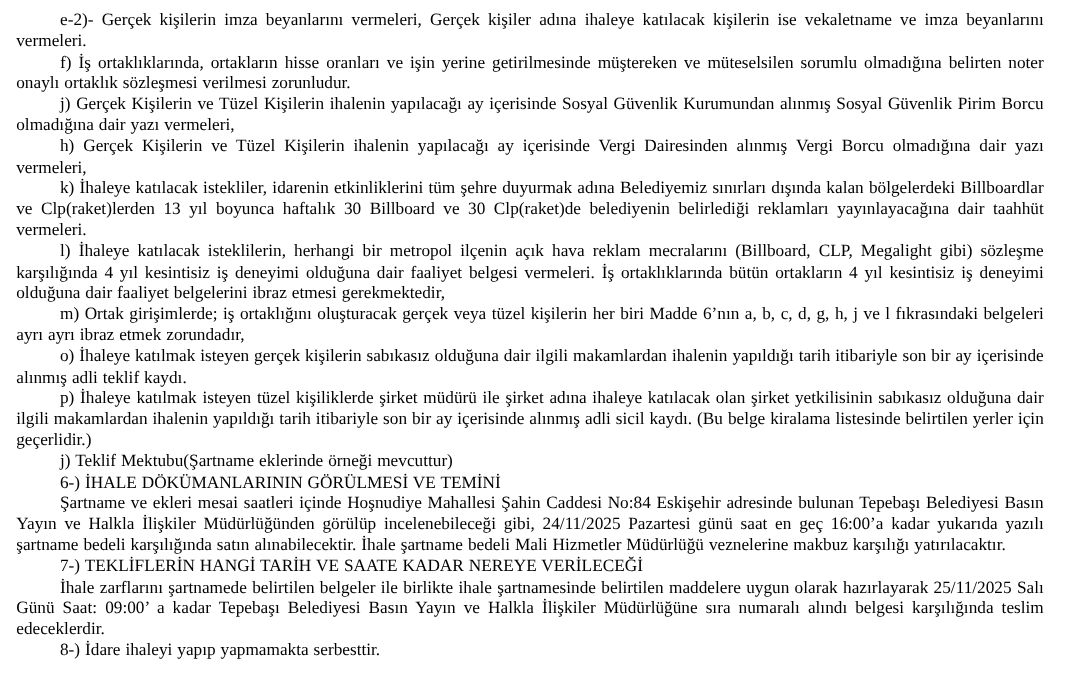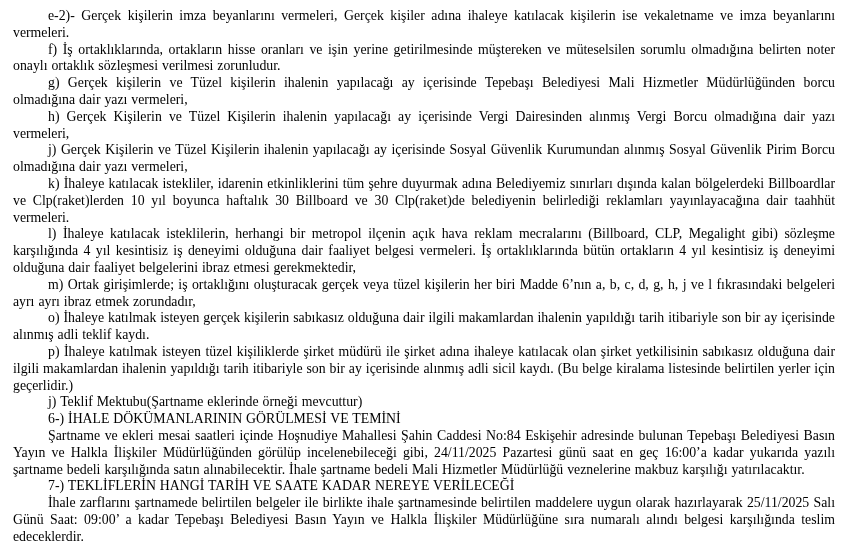--- a/index.html
+++ b/index.html
@@ -26,24 +26,23 @@
     word-spacing: 0.5px;
   }
 </style>
 </head>
 <body>
 
 <div class="page">
   <div>
       <p class="para">e-2)- Gerçek kişilerin imza beyanlarını vermeleri, Gerçek kişiler adına ihaleye katılacak kişilerin ise vekaletname ve imza beyanlarını vermeleri.</p>
       <p class="para">f) İş ortaklıklarında, ortakların hisse oranları ve işin yerine getirilmesinde müştereken ve müteselsilen sorumlu olmadığına belirten noter onaylı ortaklık sözleşmesi verilmesi zorunludur.</p>
-      <p class="para">g) Gerçek kişilerin ve Tüzel kişilerin ihalenin yapılacağı ay içerisinde Tepebaşı Belediyesi Mali Hizmetler Müdürlüğünden borcu olmadığına dair yazı vermeleri,</p>
+      <p class="para">j) Gerçek Kişilerin ve Tüzel Kişilerin ihalenin yapılacağı ay içerisinde Sosyal Güvenlik Kurumundan alınmış Sosyal Güvenlik Pirim Borcu olmadığına dair yazı vermeleri,</p>
       <p class="para">h) Gerçek Kişilerin ve Tüzel Kişilerin ihalenin yapılacağı ay içerisinde Vergi Dairesinden alınmış Vergi Borcu olmadığına dair yazı vermeleri,</p>
-      <p class="para">j) Gerçek Kişilerin ve Tüzel Kişilerin ihalenin yapılacağı ay içerisinde Sosyal Güvenlik Kurumundan alınmış Sosyal Güvenlik Pirim Borcu olmadığına dair yazı vermeleri,</p>
-      <p class="para">k) İhaleye katılacak istekliler, idarenin etkinliklerini tüm şehre duyurmak adına Belediyemiz sınırları dışında kalan bölgelerdeki Billboardlar ve Clp(raket)lerden 10 yıl boyunca haftalık 30 Billboard ve 30 Clp(raket)de belediyenin belirlediği reklamları yayınlayacağına dair taahhüt vermeleri.</p>
+      <p class="para">k) İhaleye katılacak istekliler, idarenin etkinliklerini tüm şehre duyurmak adına Belediyemiz sınırları dışında kalan bölgelerdeki Billboardlar ve Clp(raket)lerden 13 yıl boyunca haftalık 30 Billboard ve 30 Clp(raket)de belediyenin belirlediği reklamları yayınlayacağına dair taahhüt vermeleri.</p>
       <p class="para">l) İhaleye katılacak isteklilerin, herhangi bir metropol ilçenin açık hava reklam mecralarını (Billboard, CLP, Megalight gibi) sözleşme karşılığında 4 yıl kesintisiz iş deneyimi olduğuna dair faaliyet belgesi vermeleri. İş ortaklıklarında bütün ortakların 4 yıl kesintisiz iş deneyimi olduğuna dair faaliyet belgelerini ibraz etmesi gerekmektedir,</p>
       <p class="para">m) Ortak girişimlerde; iş ortaklığını oluşturacak gerçek veya tüzel kişilerin her biri Madde 6’nın a, b, c, d, g, h, j ve l fıkrasındaki belgeleri ayrı ayrı ibraz etmek zorundadır,</p>
       <p class="para">o) İhaleye katılmak isteyen gerçek kişilerin sabıkasız olduğuna dair ilgili makamlardan ihalenin yapıldığı tarih itibariyle son bir ay içerisinde alınmış adli teklif kaydı.</p>
       <p class="para">p) İhaleye katılmak isteyen tüzel kişiliklerde şirket müdürü ile şirket adına ihaleye katılacak olan şirket yetkilisinin sabıkasız olduğuna dair ilgili makamlardan ihalenin yapıldığı tarih itibariyle son bir ay içerisinde alınmış adli sicil kaydı. (Bu belge kiralama listesinde belirtilen yerler için geçerlidir.)</p>
       <p class="para">j) Teklif Mektubu(Şartname eklerinde örneği mevcuttur)</p>
       <p class="para">6-) İHALE DÖKÜMANLARININ GÖRÜLMESİ VE TEMİNİ</p>
       <p class="para">Şartname ve ekleri mesai saatleri içinde Hoşnudiye Mahallesi Şahin Caddesi No:84 Eskişehir adresinde bulunan Tepebaşı Belediyesi Basın Yayın ve Halkla İlişkiler Müdürlüğünden görülüp incelenebileceği gibi, 24/11/2025 Pazartesi günü saat en geç 16:00’a kadar yukarıda yazılı şartname bedeli karşılığında satın alınabilecektir. İhale şartname bedeli Mali Hizmetler Müdürlüğü veznelerine makbuz karşılığı yatırılacaktır.</p>
       <p class="para">7-) TEKLİFLERİN HANGİ TARİH VE SAATE KADAR NEREYE VERİLECEĞİ</p>
       <p class="para">İhale zarflarını şartnamede belirtilen belgeler ile birlikte ihale şartnamesinde belirtilen maddelere uygun olarak hazırlayarak 25/11/2025 Salı Günü Saat: 09:00’ a kadar Tepebaşı Belediyesi Basın Yayın ve Halkla İlişkiler Müdürlüğüne sıra numaralı alındı belgesi karşılığında teslim edeceklerdir.</p>
       <p class="para">8-) İdare ihaleyi yapıp yapmamakta serbesttir.</p>

